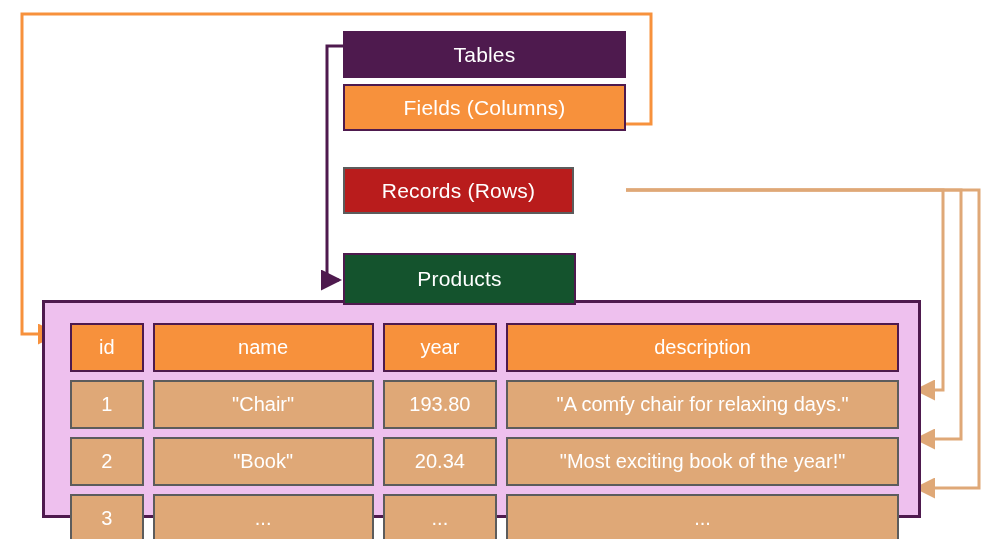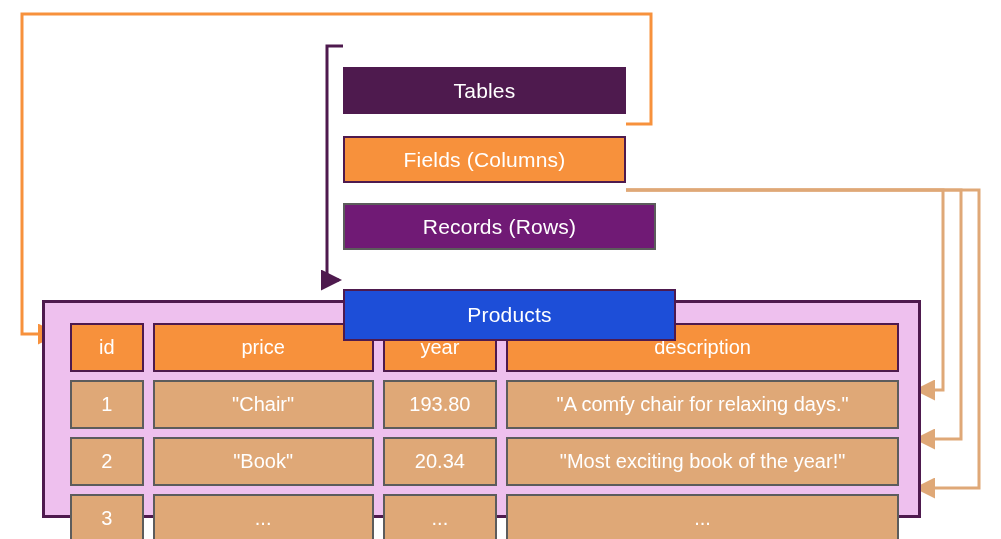--- a/index.html
+++ b/index.html
@@ -27,40 +27,39 @@
   }
   .legend-box {
     position: absolute;
     display: flex;
     align-items: center;
     justify-content: center;
     box-sizing: border-box;
     color: #ffffff;
     font-size: 21px;
     letter-spacing: 0.2px;
-    margin-top: 36px;
   }
   .box-tables {
     left: 343px; top: 31px; width: 283px; height: 47px;
     background: #4E1A4E;
     border: 2px solid #4E1A4E;
   }
   .box-fields {
-    left: 343px; top: 100px; width: 283px; height: 47px;
+    left: 343px; top: 84px; width: 283px; height: 47px;
     background: #F7913C;
     border: 2px solid #4E1A4E;
   }
   .box-records {
-    left: 343px; top: 167px; width: 313px; height: 47px;
-    background: #701a75;
+    left: 343px; top: 167px; width: 231px; height: 47px;
+    background: #b91c1c;
     border: 2px solid #5C5C5C;
   }
   .box-products {
-    left: 343px; top: 253px; width: 333px; height: 52px;
-    background: #1d4ed8;
+    left: 343px; top: 253px; width: 233px; height: 52px;
+    background: #14532d;
     border: 2px solid #4E1A4E;
     z-index: 3;
   }
 
   .table-container {
     position: absolute;
     left: 42px; top: 300px;
     width: 879px; height: 218px;
     box-sizing: border-box;
     background: #EEC0EE;
@@ -148,21 +147,21 @@
     <table class="tbl">
       <colgroup>
         <col class="col-id">
           <col class="col-name">
           <col class="col-price">
           <col class="col-desc">
       </colgroup>
       <thead>
         <tr>
           <td class="th-cell">id</td>
-          <td class="th-cell">price</td>
+          <td class="th-cell">name</td>
           <td class="th-cell">year</td>
           <td class="th-cell">description</td>
         </tr>
       </thead>
       <tbody>
         <tr>
           <td class="td-cell">1</td>
           <td class="td-cell">"Chair"</td>
           <td class="td-cell">193.80</td>
           <td class="td-cell">"A comfy chair for relaxing days."</td>

